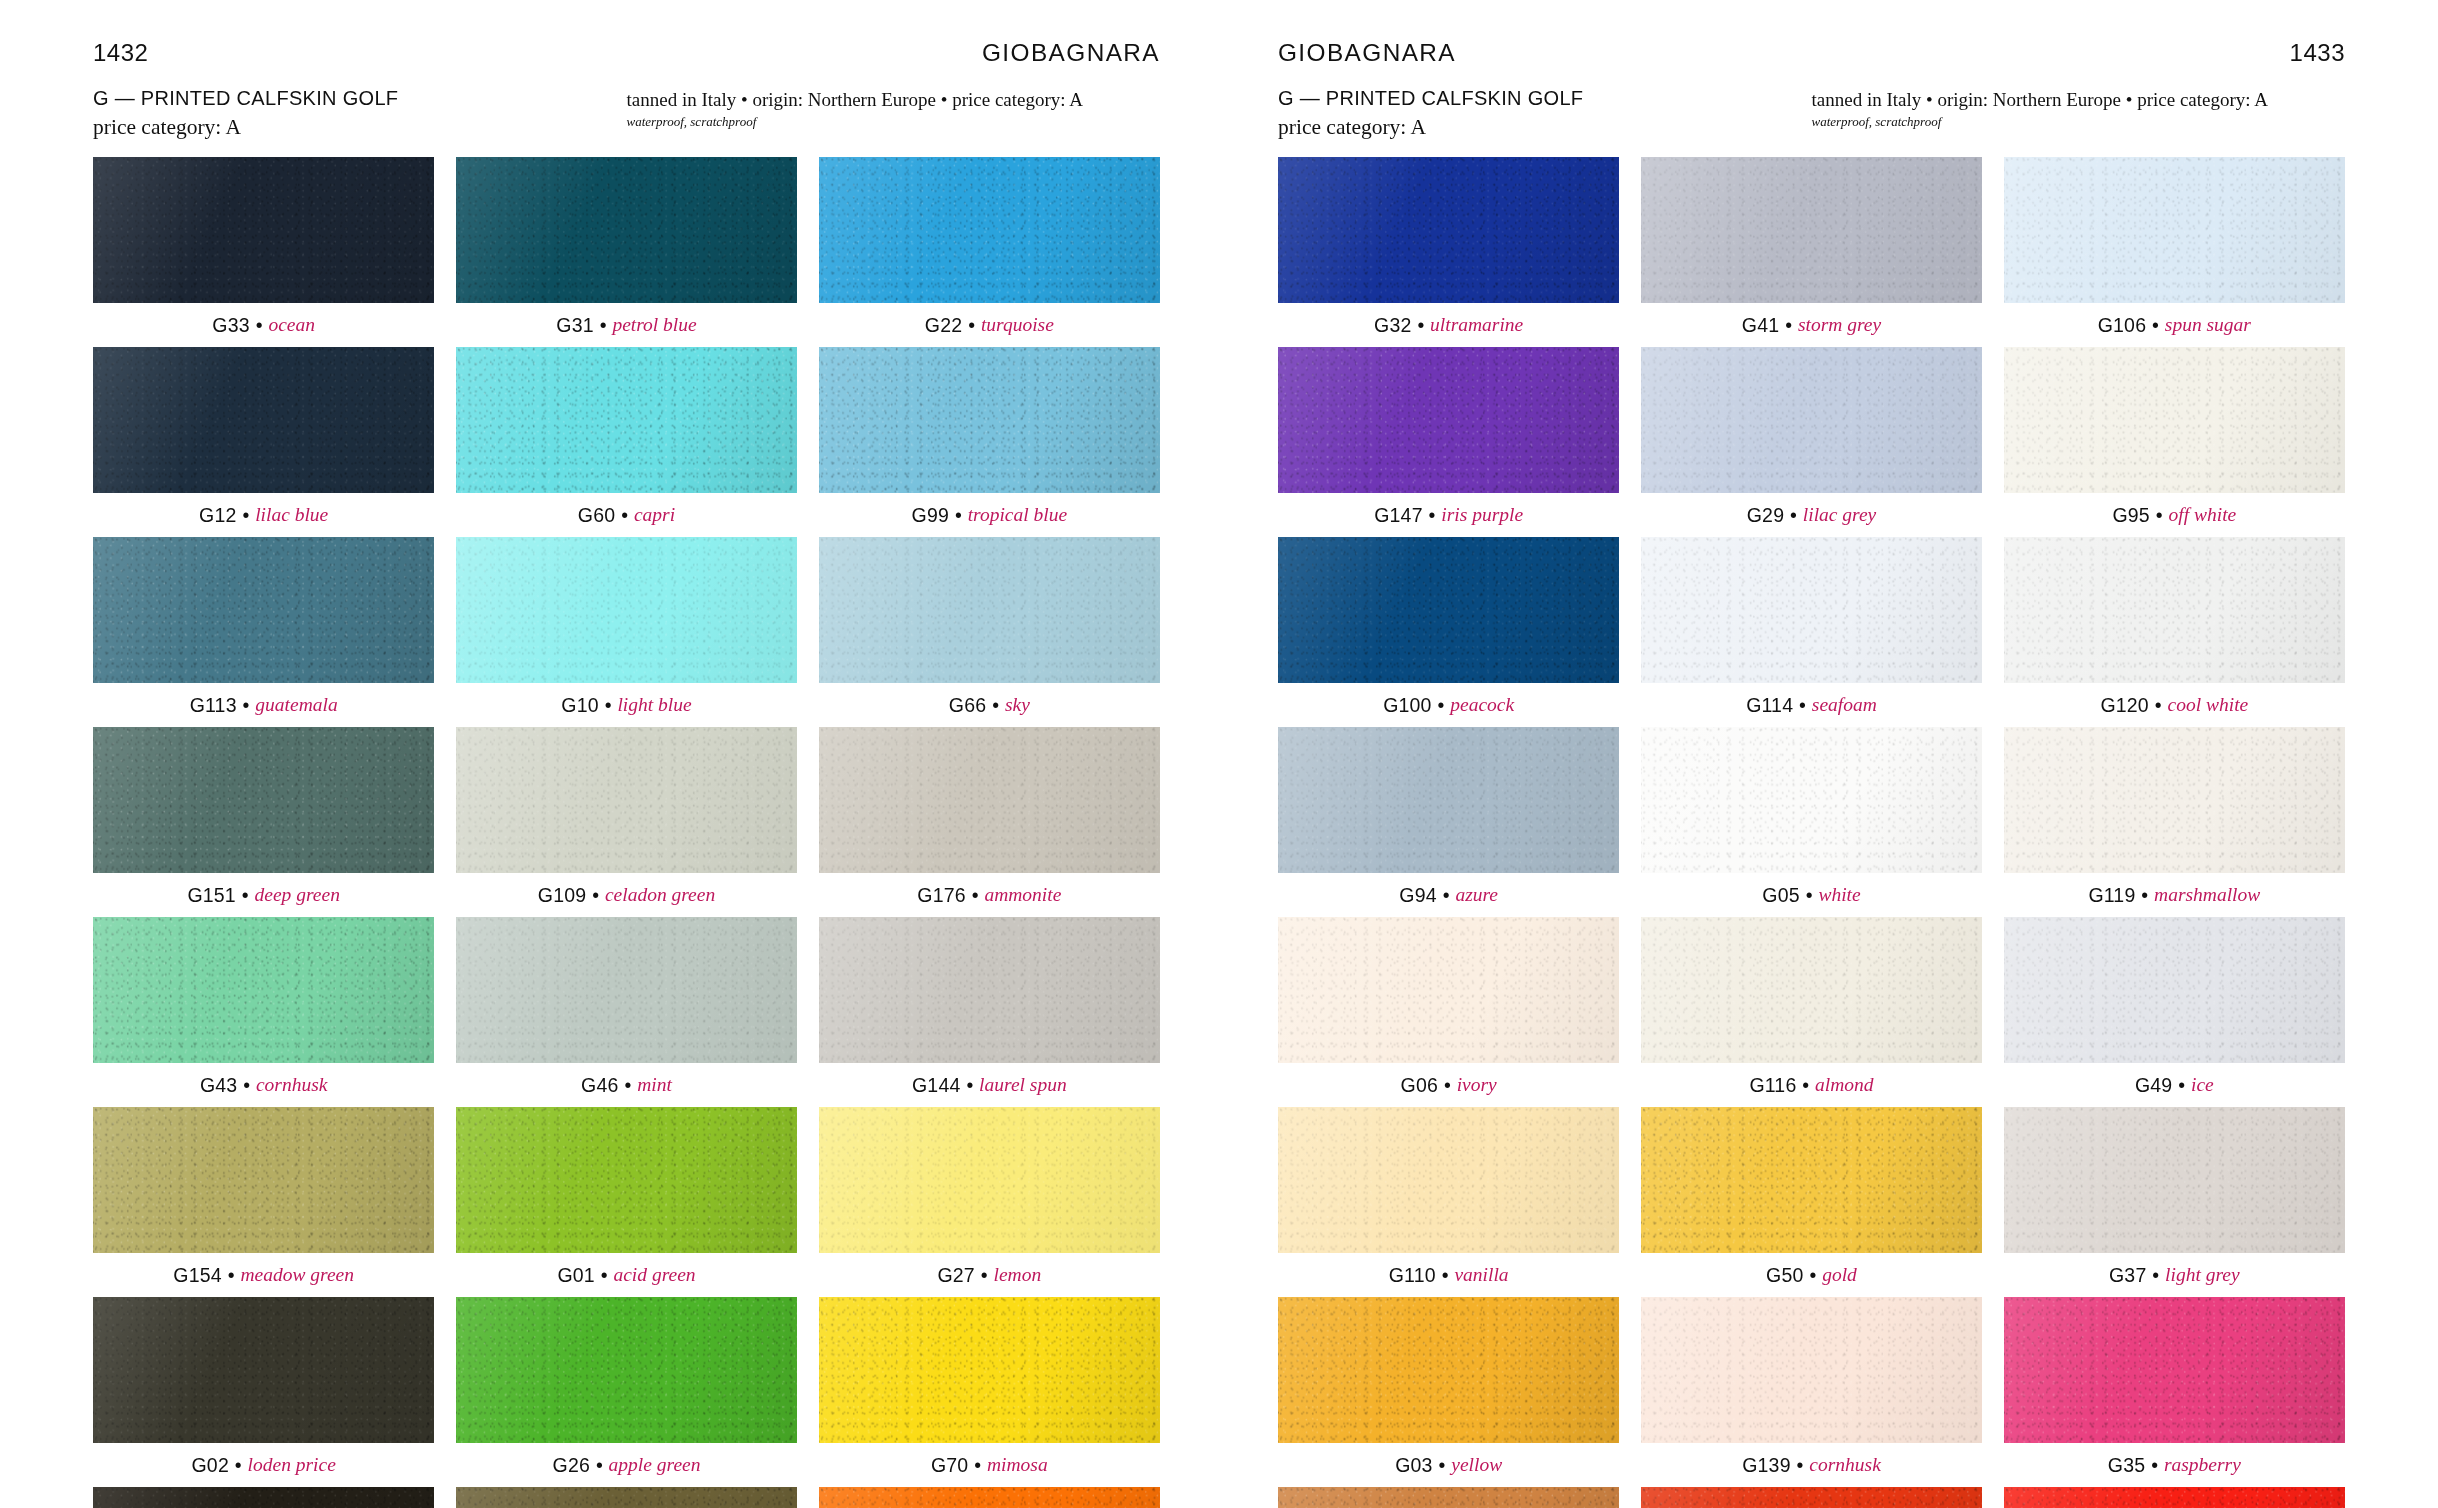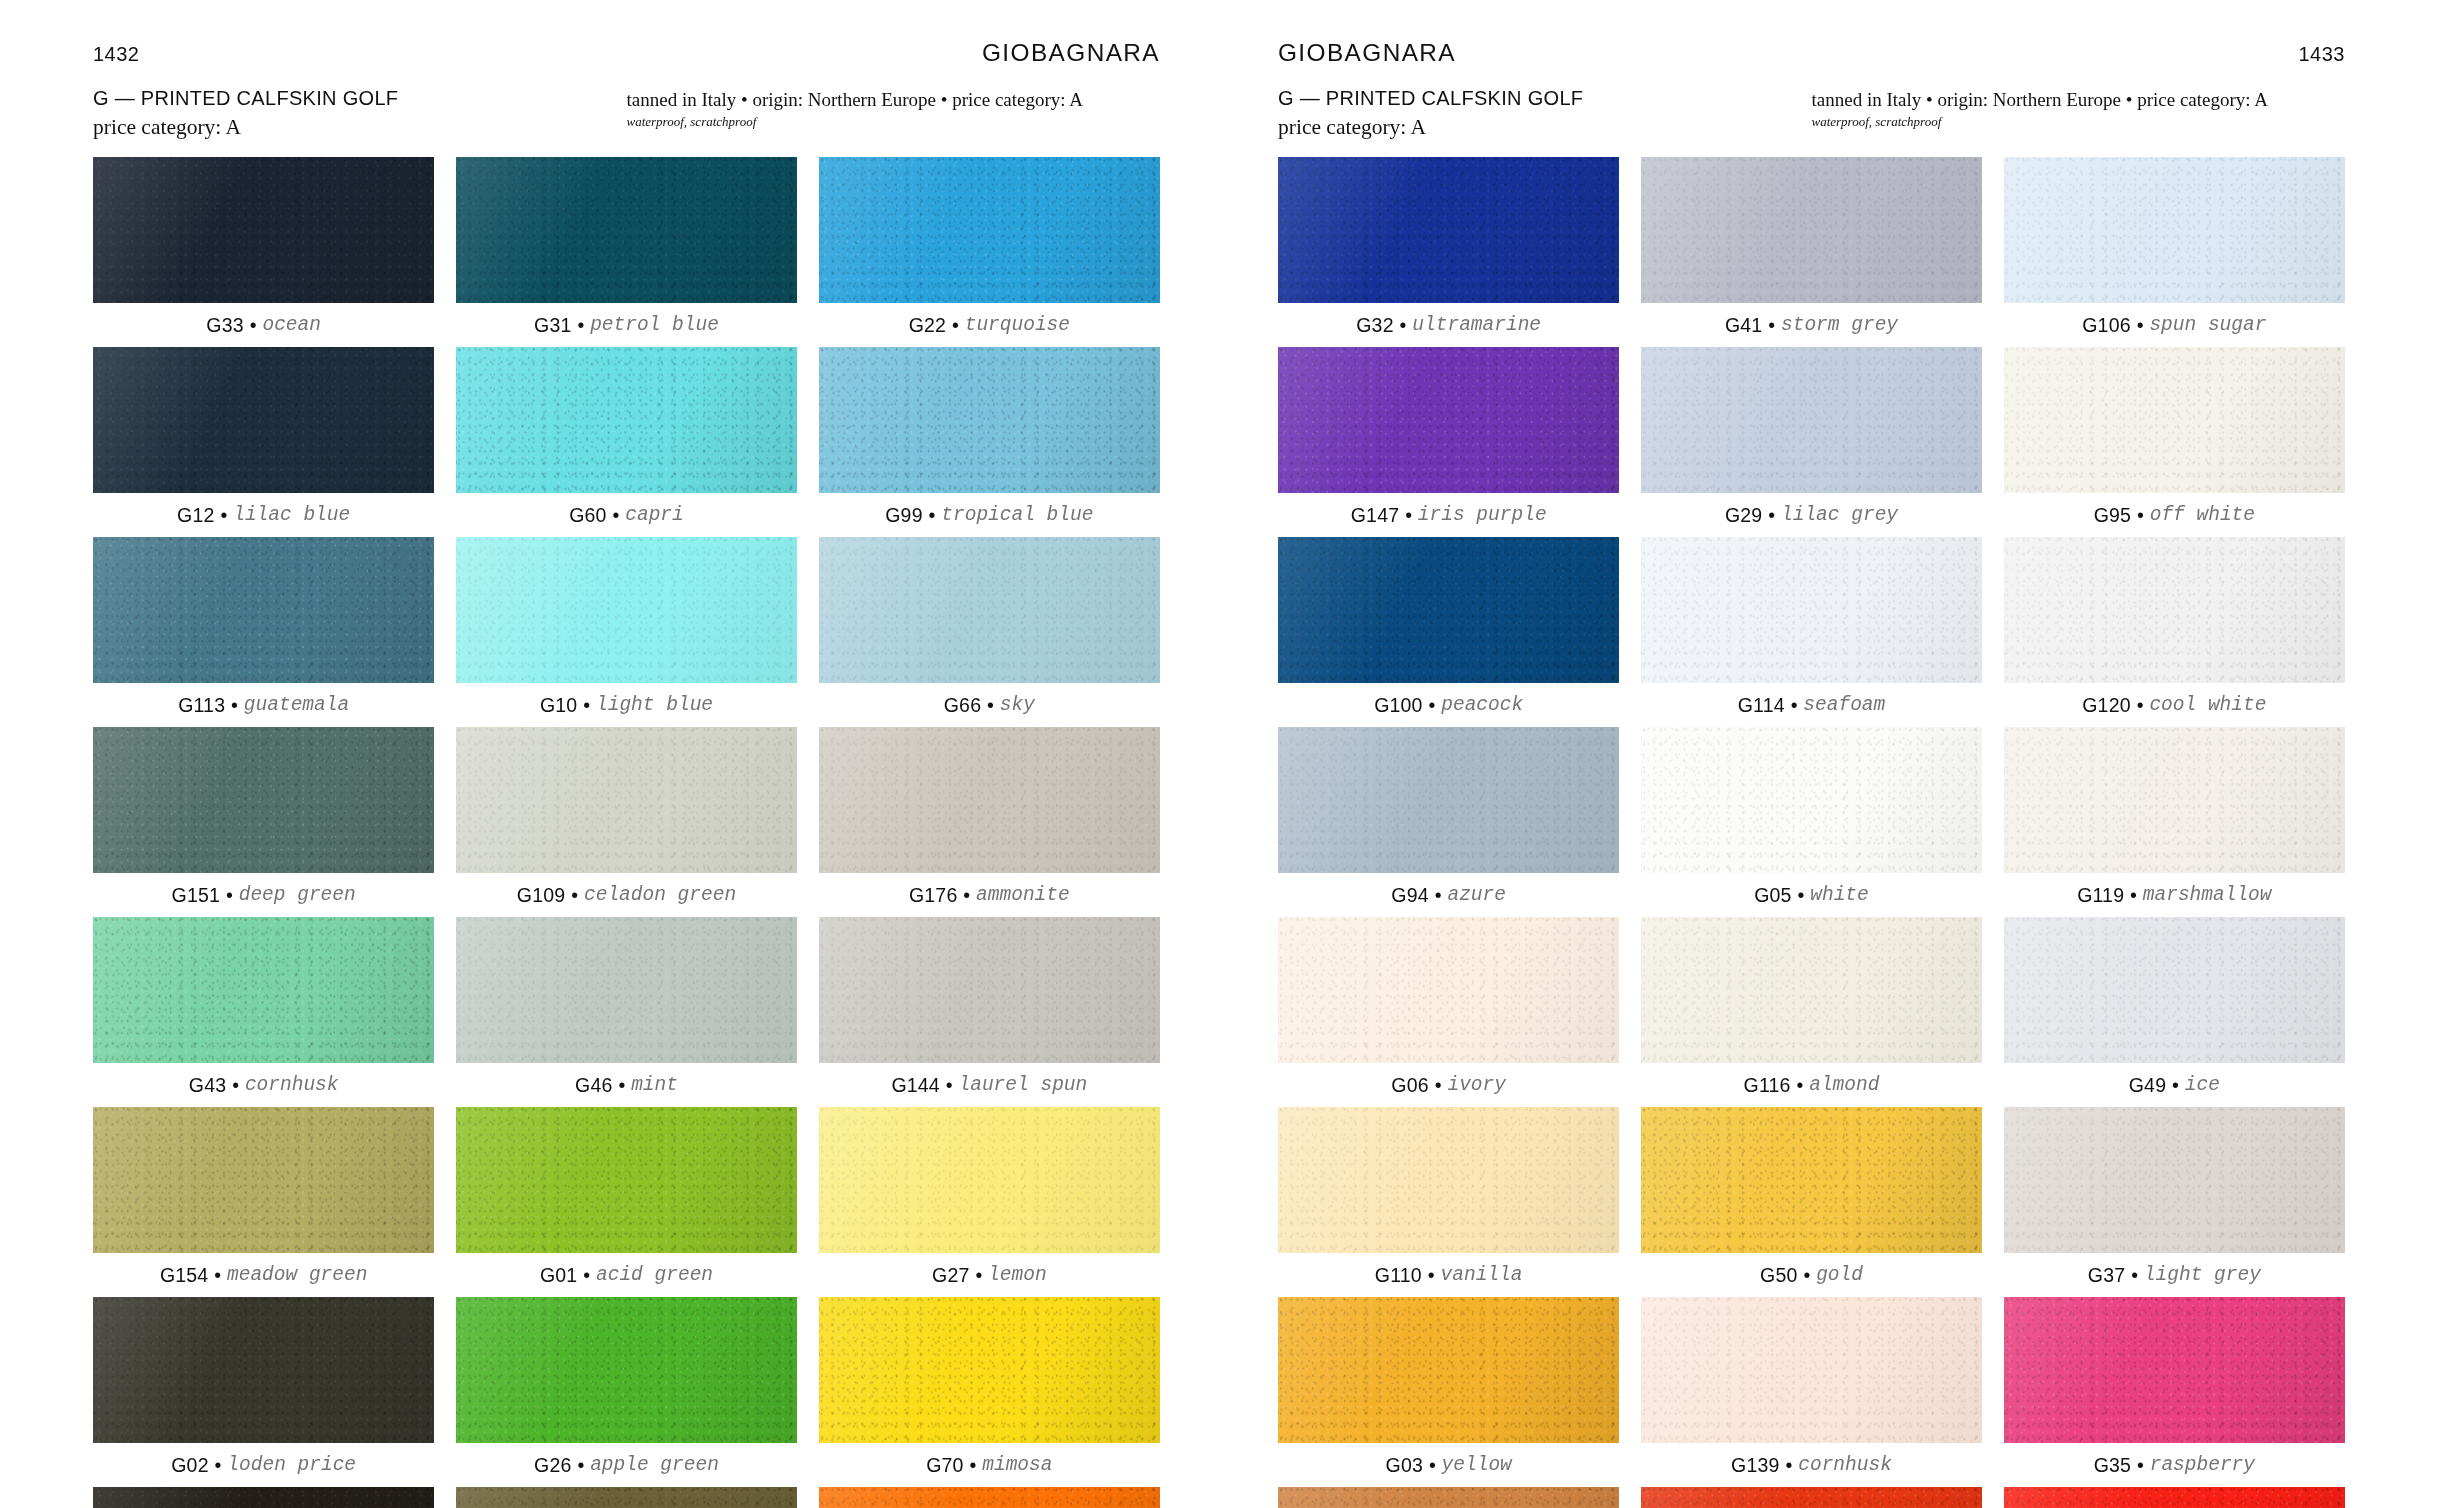--- a/index.html
+++ b/index.html
@@ -14,21 +14,21 @@
   .page-left{padding:0 59px 0 93px;}
   .page-right{padding:0 93px 0 59px;}
 
   
   .runhead{
     display:flex;align-items:baseline;
     height:68px;padding-top:39px;box-sizing:border-box;
   }
   .runhead.left{justify-content:space-between;}
   .folio{
-    font-size:20px;letter-spacing:0.5px;font-weight:400;
+    font-size:24px;letter-spacing:0.5px;font-weight:400;
     font-family:"Liberation Sans",sans-serif;
     color:#111;white-space:nowrap;
   }
   .brand{
     font-size:24.4px;letter-spacing:1.4px;font-weight:400;
     font-family:"Liberation Sans",sans-serif;
     color:#111;white-space:nowrap;
   }
 
   
@@ -115,22 +115,22 @@
   }
   .code{
     font-family:"Liberation Sans",sans-serif;
     font-size:19.5px;letter-spacing:0.2px;color:#111;
   }
   .dot{
     font-family:"Liberation Sans",sans-serif;
     font-size:19.5px;color:#111;margin:0 5.9px;
   }
   .cname{
-    font-family:Liberation Mono, monospace;
-    font-style:italic;font-size:19.5px;color:#737373;
+    font-family:Liberation Serif, serif;
+    font-style:italic;font-size:19.5px;color:#be185d;
   }
 </style>
 </head>
 <body>
 
 <div class="spread">
 
   <div class="page page-left">
     <div class="runhead left">
       <span class="folio">1432</span>

